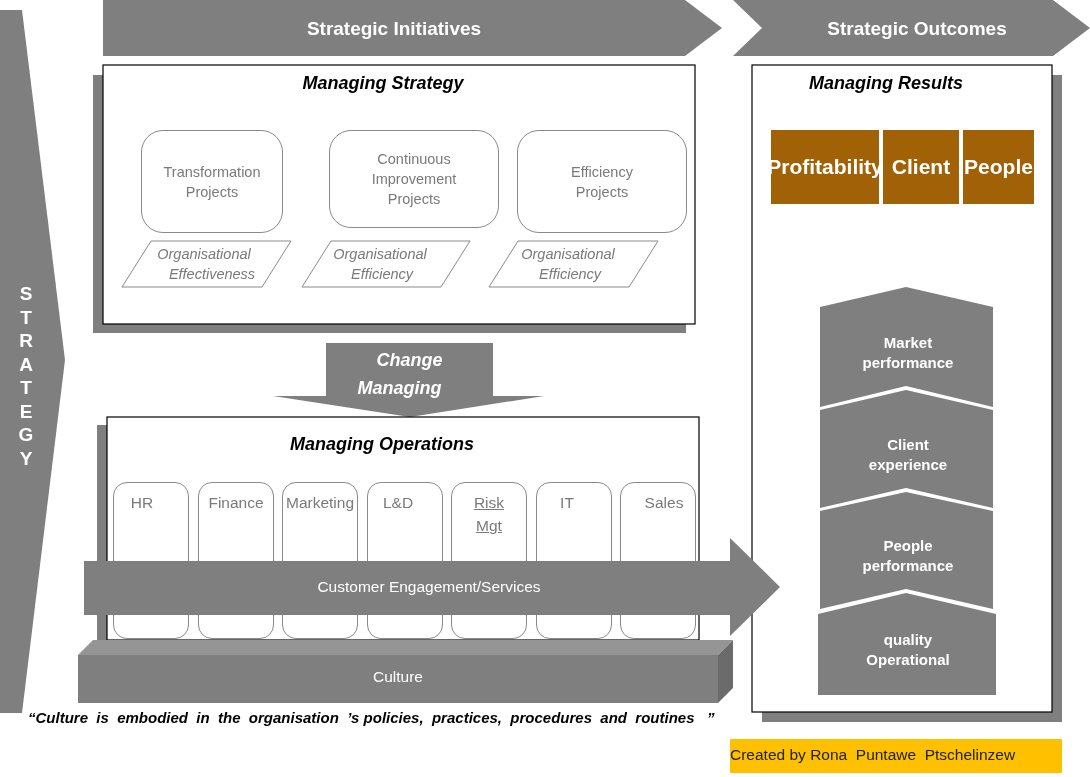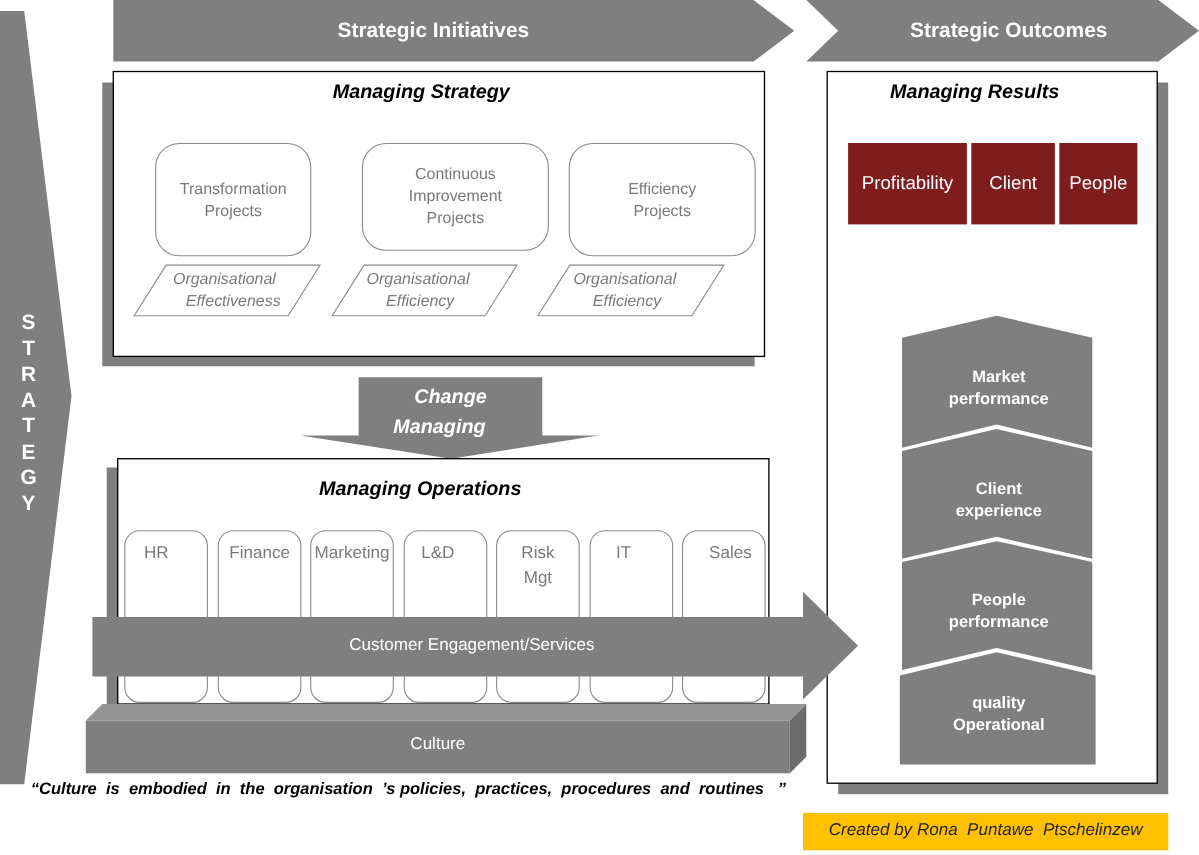--- a/index.html
+++ b/index.html
@@ -6,21 +6,21 @@
   body { width: 1090px; height: 777px; position: relative; overflow: hidden;
          font-family: "Liberation Sans", sans-serif; }
   .abs { position: absolute; }
   svg.bg { position: absolute; left: 0; top: 0; }
   .hdr { color: #ffffff; font-weight: bold; font-size: 19px; text-align: center; }
   .panel-title { font-weight: bold; font-style: italic; font-size: 18px; color: #000; text-align: center; }
   .proj { border: 1px solid #8a8a8a; border-radius: 22px; background: #fff;
           color: #7a7a7a; font-size: 14.5px; text-align: center; line-height: 20px;
           display: flex; align-items: center; justify-content: center; box-sizing: border-box; }
   .para-text { color: #7a7a7a; font-style: italic; font-size: 14.5px; text-align: center; line-height: 20px; }
-  .result-box { background: #7f1d1d; color: #fff; font-weight: normal; font-size: 17px;
+  .result-box { background: #a16207; color: #fff; font-weight: bold; font-size: 21px;
                 display: flex; align-items: center; justify-content: center; }
   .dept { border: 1px solid #8a8a8a; border-radius: 14px; background: #fff; box-sizing: border-box;
           color: #7a7a7a; font-size: 15.5px; text-align: center; padding-top: 8px; line-height: 23px; }
   .chev-text { color: #fff; font-weight: bold; font-size: 15px; text-align: center; line-height: 20px; }
   .strategy-letter { color: #fff; font-weight: bold; font-size: 19px; text-align: center; line-height: 23.5px; }
 </style>
 </head>
 <body>
 
 <svg class="bg" width="1090" height="777" viewBox="0 0 1090 777">
@@ -67,21 +67,21 @@
       <div></div>
     </div>
     <div class="abs dept" style="left: 282px; top: 482px; width: 76px; height: 157px;">
       <div>Marketing</div>
       <div></div>
     </div>
     <div class="abs dept" style="left: 367px; top: 482px; width: 76px; height: 157px; padding-right: 14px;">
       <div>L&amp;D</div>
       <div></div>
     </div>
-    <div class="abs dept" style="left: 451px; top: 482px; width: 76px; height: 157px;">
+    <div class="abs dept" style="left: 451px; top: 482px; width: 76px; height: 157px; text-decoration: underline;">
       <div>Risk</div>
       <div>Mgt</div>
     </div>
     <div class="abs dept" style="left: 536px; top: 482px; width: 76px; height: 157px; padding-right: 14px;">
       <div>IT</div>
       <div></div>
     </div>
     <div class="abs dept" style="left: 620px; top: 482px; width: 76px; height: 157px; padding-left: 12px;">
       <div>Sales</div>
       <div></div>
@@ -170,13 +170,13 @@
   <div>People</div>
   <div>performance</div>
 </div>
 <div class="abs chev-text" style="left:818px; top:630px; width:180px;">
   <div>quality</div>
   <div>Operational</div>
 </div>
 
 <div class="abs" style="left:28px; top:709px; width:740px; font-weight:bold; font-style:italic; font-size:15px; color:#000; white-space:pre;">“Culture  is  embodied  in  the  organisation  ’s policies,  practices,  procedures  and  routines   ”</div>
 
-<div class="abs" style="left:730px; top:746px; width:332px; text-align:center; font-size:15.5px; color:#222; white-space:pre;font-style:italic;">Created by Rona  Puntawe  Ptschelinzew</div>
+<div class="abs" style="left:730px; top:746px; width:332px; font-size:15.5px; color:#222; white-space:pre;">Created by Rona  Puntawe  Ptschelinzew</div>
 
 </body></html>

